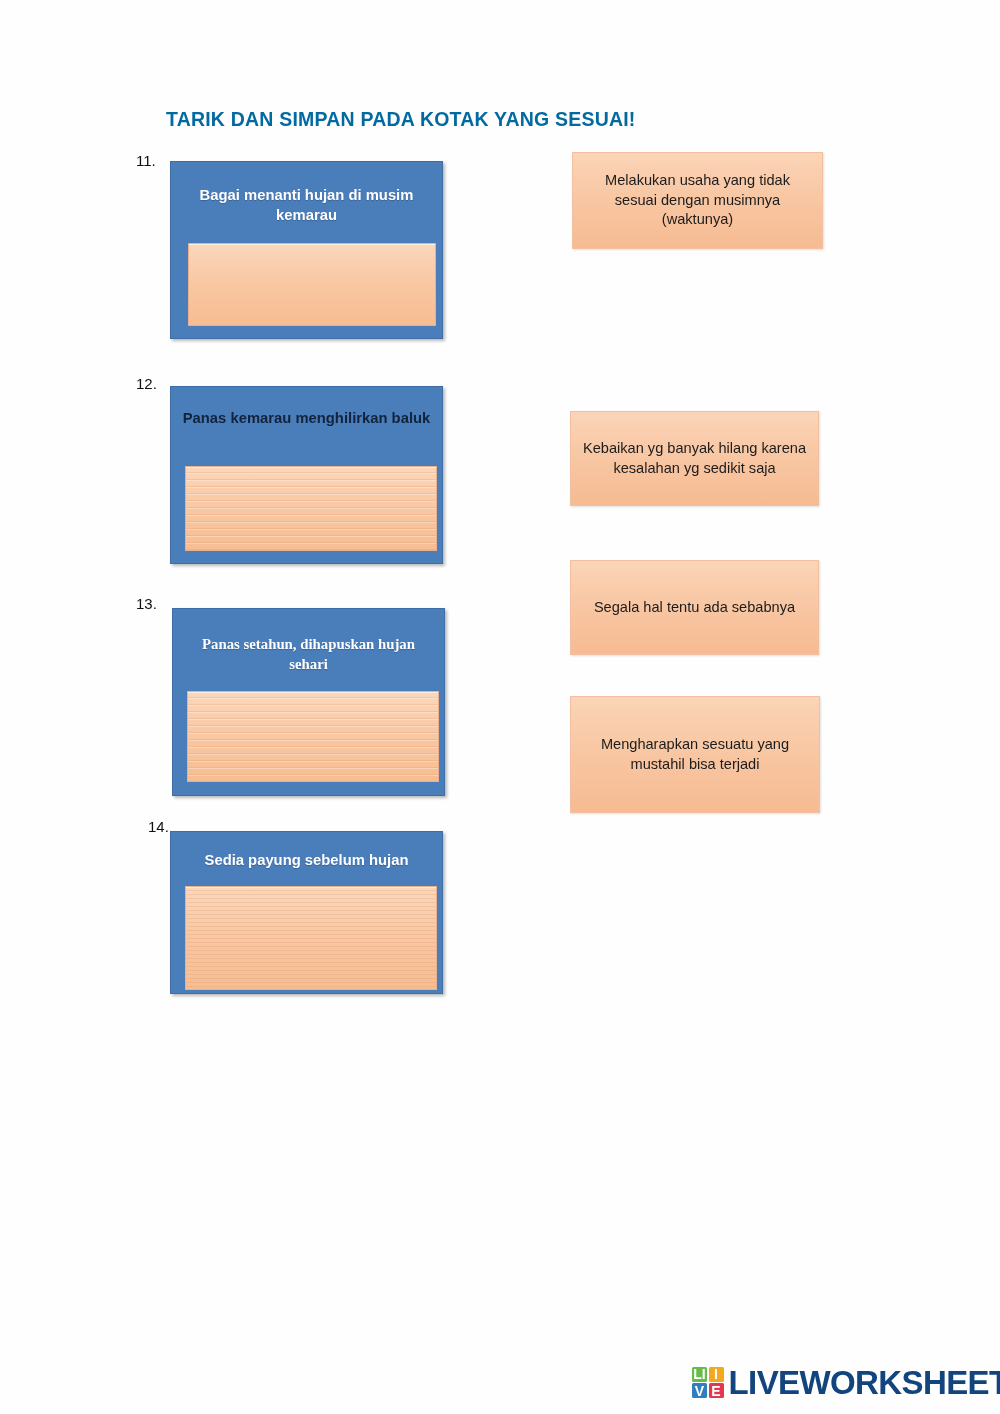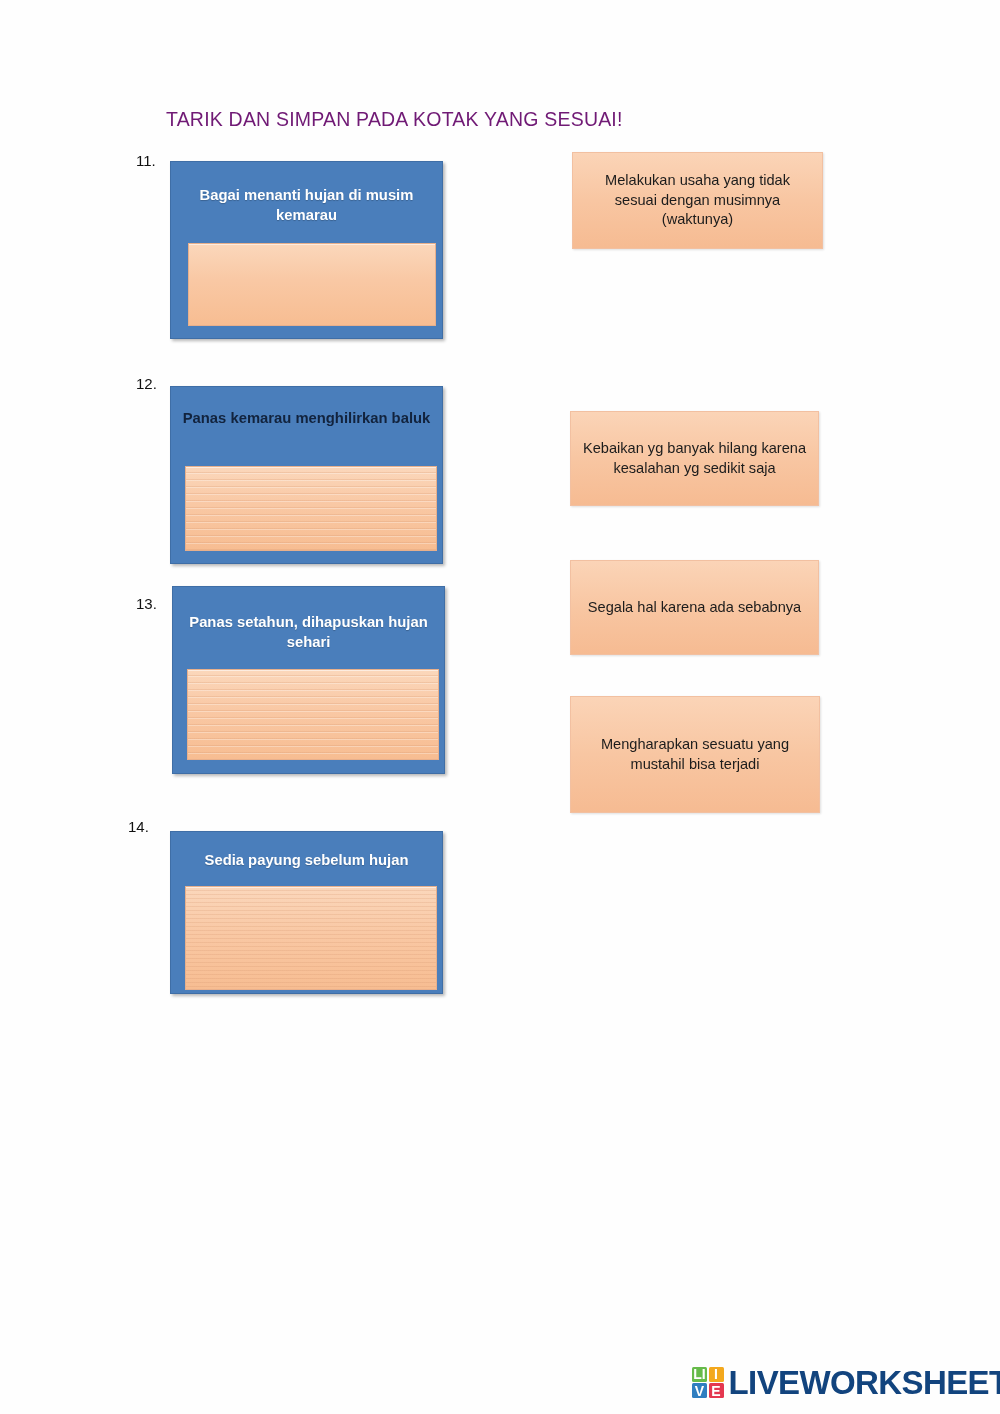--- a/index.html
+++ b/index.html
@@ -20,22 +20,22 @@
     inset: 0;
     background: #fefefe;
   }
 
   
   .worksheet-title {
     position: absolute;
     left: 166px;
     top: 108px;
     font-size: 19.5px;
-    font-weight: normal;
-    color: #701a75;
+    font-weight: bold;
+    color: #0369a1;
     letter-spacing: 0.2px;
     white-space: nowrap;
   }
 
   
   .item-number {
     position: absolute;
     font-size: 15px;
     color: #111111;
     font-weight: normal;
@@ -168,42 +168,42 @@
     <div class="drop-zone" style="left:17px; top:81px; width:248px; height:83px;"></div>
   </div>
 
   <div class="item-number" style="left:136px; top:375px;">12.</div>
   <div class="drag-card" style="left:170px; top:375px; width:273px; height:178px;">
     <div class="drag-card-label dark" style="top:22px;">Panas kemarau menghilirkan baluk</div>
     <div class="drop-zone striped" style="left:14px; top:79px; width:252px; height:85px;"></div>
   </div>
 
   <div class="item-number" style="left:136px; top:595px;">13.</div>
-  <div class="drag-card" style="left:172px; top:575px; width:273px; height:188px;">
+  <div class="drag-card" style="left:172px; top:597px; width:273px; height:188px;font-family:Liberation Serif, serif;">
     <div class="drag-card-label" style="top:26px;">Panas setahun, dihapuskan hujan sehari</div>
     <div class="drop-zone striped" style="left:14px; top:82px; width:252px; height:91px;"></div>
   </div>
 
-  <div class="item-number" style="left:128px; top:818px;">14.</div>
+  <div class="item-number" style="left:148px; top:818px;">14.</div>
   <div class="drag-card" style="left:170px; top:820px; width:273px; height:163px;text-decoration:underline;">
     <div class="drag-card-label" style="top:19px;">Sedia payung sebelum hujan</div>
     <div class="drop-zone striped dense" style="left:14px; top:54px; width:252px; height:104px;"></div>
   </div>
 
   <div class="answer-chip" style="left:572px; top:152px; width:251px; height:97px;">
     <span class="answer-chip-text">Melakukan usaha yang tidak sesuai dengan musimnya (waktunya)</span>
   </div>
 
 
   <div class="answer-chip" style="left:570px; top:411px; width:249px; height:95px;">
     <span class="answer-chip-text">Kebaikan yg banyak hilang karena kesalahan yg sedikit saja</span>
   </div>
 
   <div class="answer-chip" style="left:570px; top:560px; width:249px; height:95px;">
-    <span class="answer-chip-text">Segala hal karena ada sebabnya</span>
+    <span class="answer-chip-text">Segala hal tentu ada sebabnya</span>
   </div>
 
   <div class="answer-chip" style="left:570px; top:696px; width:250px; height:117px;">
     <span class="answer-chip-text">Mengharapkan sesuatu yang mustahil bisa terjadi</span>
   </div>
 
   <div class="lw-logo">
     <div class="lw-tiles">
       <div class="lw-tile green">LI</div>
       <div class="lw-tile orange">I</div>

